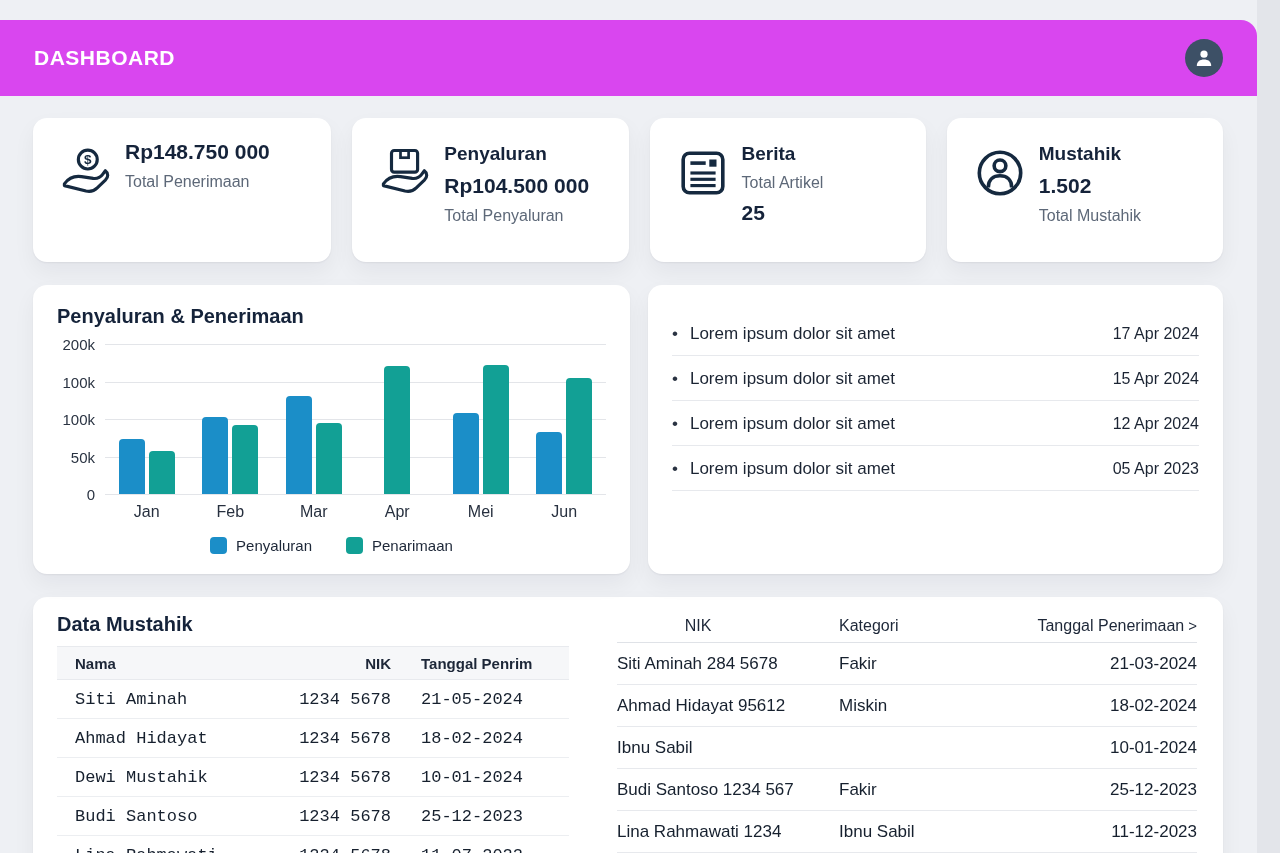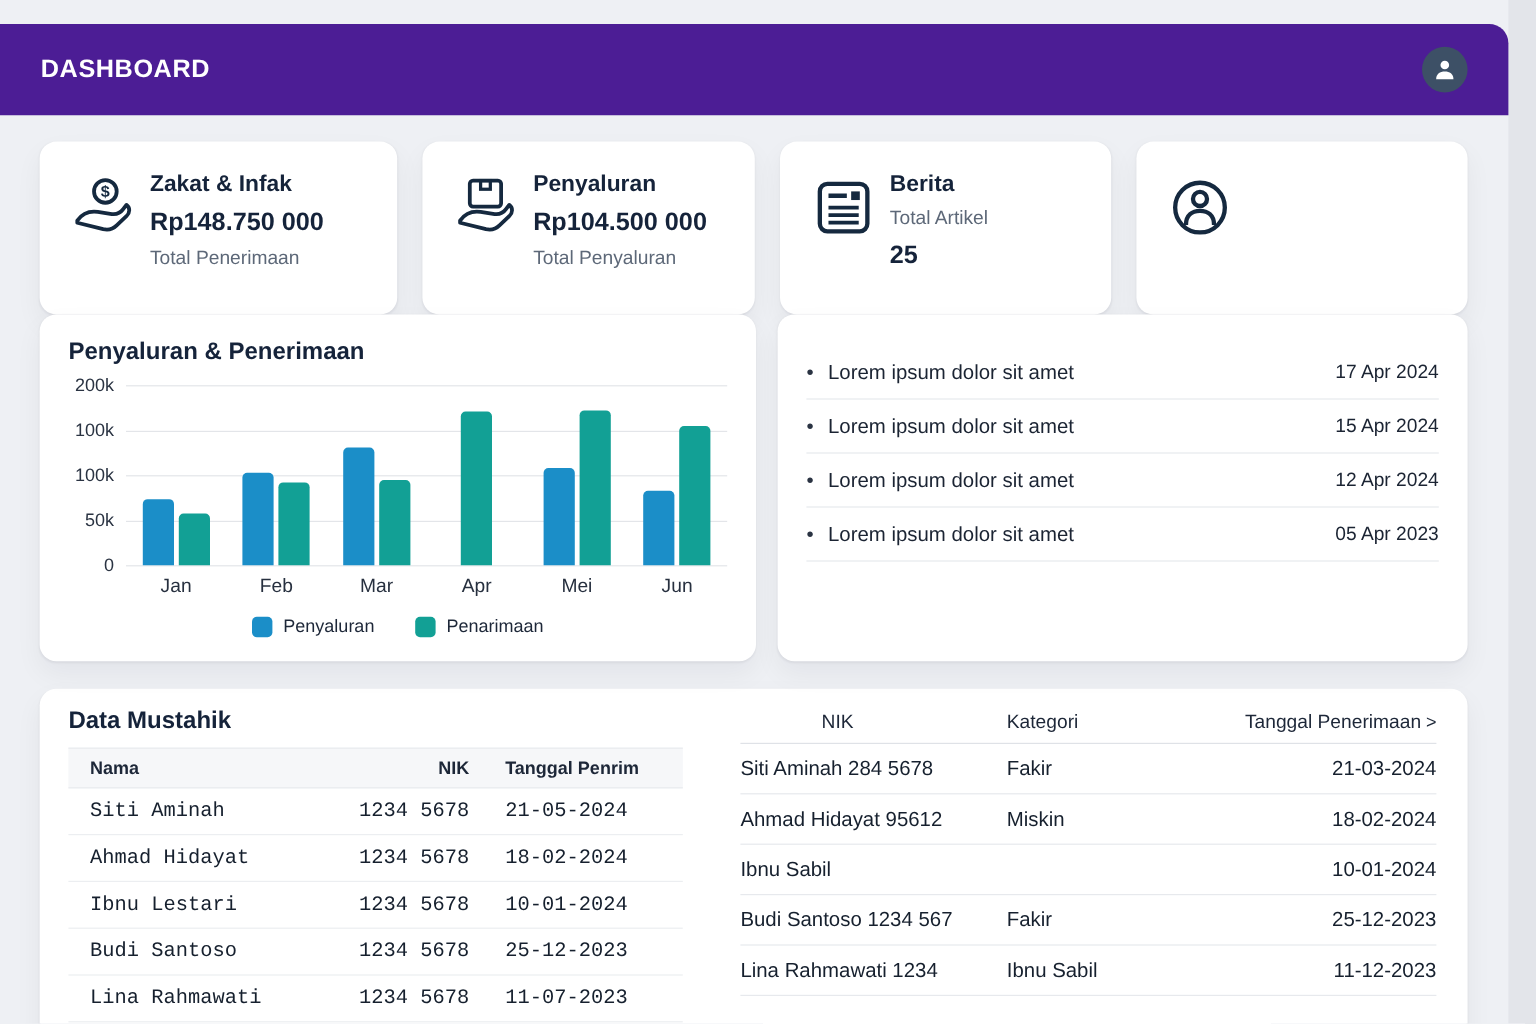--- a/index.html
+++ b/index.html
@@ -8,21 +8,21 @@
     font-family:"Liberation Sans", sans-serif;
     background:#eef0f4;
     color:#15233a;
     position:relative;
   }
   .right-strip { position:absolute; top:0; right:0; width:23px; height:853px; background:#e3e5ea; }
 
   
   .topbar {
     position:absolute; top:20px; left:0; width:1257px; height:76px;
-    background:#4c1d95; border-radius:0 16px 0 0;
+    background:#d946ef; border-radius:0 16px 0 0;
     display:flex; align-items:center; justify-content:space-between;
     padding:0 34px; z-index:2;
   }
   .topbar h1 { color:#ffffff; font-size:21px; letter-spacing:.5px; font-weight:bold; }
   .avatar {
     width:38px; height:38px; border-radius:50%; background:#3d5066;
     display:flex; align-items:center; justify-content:center; cursor:pointer; border:none;
   }
 
   
@@ -35,21 +35,21 @@
 
   
   .stat-card { height:144px; padding:22px 20px 0 26px; display:grid; grid-template-columns:66px 1fr; }
   .stat-icon { padding-top:6px; }
   .stat-icon svg { width:54px; height:54px; }
   .stat-title { font-size:19px; font-weight:bold; margin-bottom:9px; padding-top:3px; }
   .stat-line-value { font-size:21px; font-weight:bold; margin-bottom:9px; }
   .stat-line-muted { font-size:16px; color:#5d6878; margin-bottom:9px; }
 
   
-  .mid-row { display:grid; grid-template-columns:597px 1fr; gap:18px; }
+  .mid-row { margin-top:23px; display:grid; grid-template-columns:597px 1fr; gap:18px; }
   .panel { padding:20px 24px; height:289px; }
   .panel h2 { font-size:20px; font-weight:bold; }
 
   
   .chart-wrap { margin-top:16px; display:grid; grid-template-columns:48px 1fr; }
   .y-axis { position:relative; height:150px; }
   .y-tick { position:absolute; right:10px; font-size:15px; color:#2a3342; transform:translateY(-50%); }
   .plot { position:relative; height:150px; }
   .gridline { position:absolute; left:0; right:0; height:1px; background:#e3e5e9; }
   .bar-groups { position:absolute; inset:0; display:grid; grid-template-columns:repeat(6,1fr); }
@@ -109,21 +109,20 @@
 <main class="content">
 
   <section class="cards-row" id="cards-row">
       <div class="card stat-card">
         <div class="stat-icon"><svg viewBox="0 0 120 120">
             <path d="M12 84 C22 70 36 66 50 68 L76 72 C85 73 92 70 97 63 L103 55 C110 60 110 69 103 76 L85 93 C78 100 69 102 60 100 L12 88 Z" fill="none" stroke="#15293f" stroke-width="7" stroke-linejoin="round"></path>
             <circle cx="64" cy="30" r="21" fill="none" stroke="#15293f" stroke-width="7"></circle>
             <text x="64" y="41" font-size="30" font-family="Liberation Sans, sans-serif" font-weight="bold" fill="#15293f" text-anchor="middle">$</text>
           </svg></div>
         <div>
-          <div class="stat-title">Zakat &amp; Infak</div>
           <div class="stat-line-value">Rp148.750 000</div>
           <div class="stat-line-muted">Total Penerimaan</div>
         </div>
       </div>
       <div class="card stat-card">
         <div class="stat-icon"><svg viewBox="0 0 120 120">
             <path d="M12 84 C22 70 36 66 50 68 L76 72 C85 73 92 70 97 63 L103 55 C110 60 110 69 103 76 L85 93 C78 100 69 102 60 100 L12 88 Z" fill="none" stroke="#15293f" stroke-width="7" stroke-linejoin="round"></path>
             <rect x="30" y="10" width="58" height="48" rx="6" fill="none" stroke="#15293f" stroke-width="7"></rect>
             <rect x="50" y="10" width="18" height="16" fill="none" stroke="#15293f" stroke-width="6"></rect>
           </svg></div>
@@ -147,20 +146,25 @@
           <div class="stat-line-muted">Total Artikel</div>
           <div class="stat-line-value">25</div>
         </div>
       </div>
       <div class="card stat-card">
         <div class="stat-icon"><svg viewBox="0 0 120 120">
             <circle cx="60" cy="60" r="46" fill="none" stroke="#15293f" stroke-width="8"></circle>
             <circle cx="60" cy="44" r="13" fill="none" stroke="#15293f" stroke-width="8"></circle>
             <path d="M34 92 C34 74 46 66 60 66 C74 66 86 74 86 92" fill="none" stroke="#15293f" stroke-width="8"></path>
           </svg></div>
+        <div>
+          <div class="stat-title">Mustahik</div>
+          <div class="stat-line-value">1.502</div>
+          <div class="stat-line-muted">Total Mustahik</div>
+        </div>
       </div>
     </section>
 
   <section class="mid-row">
     <div class="card panel">
       <h2>Penyaluran &amp; Penerimaan</h2>
       <div class="chart-wrap">
         <div class="y-axis" id="y-axis">
             <span class="y-tick" style="top: 0px;">200k</span>
             <span class="y-tick" style="top: 37.5px;">100k</span>
@@ -269,21 +273,21 @@
             <div class="mt-c1">Siti Aminah</div>
             <div class="mt-c2">1234 5678</div>
             <div class="mt-c3">21-05-2024</div>
           </div>
           <div class="mt-row">
             <div class="mt-c1">Ahmad Hidayat</div>
             <div class="mt-c2">1234 5678</div>
             <div class="mt-c3">18-02-2024</div>
           </div>
           <div class="mt-row">
-            <div class="mt-c1">Ibnu Lestari</div>
+            <div class="mt-c1">Dewi Mustahik</div>
             <div class="mt-c2">1234 5678</div>
             <div class="mt-c3">10-01-2024</div>
           </div>
           <div class="mt-row">
             <div class="mt-c1">Budi Santoso</div>
             <div class="mt-c2">1234 5678</div>
             <div class="mt-c3">25-12-2023</div>
           </div>
           <div class="mt-row">
             <div class="mt-c1">Lina Rahmawati</div>

